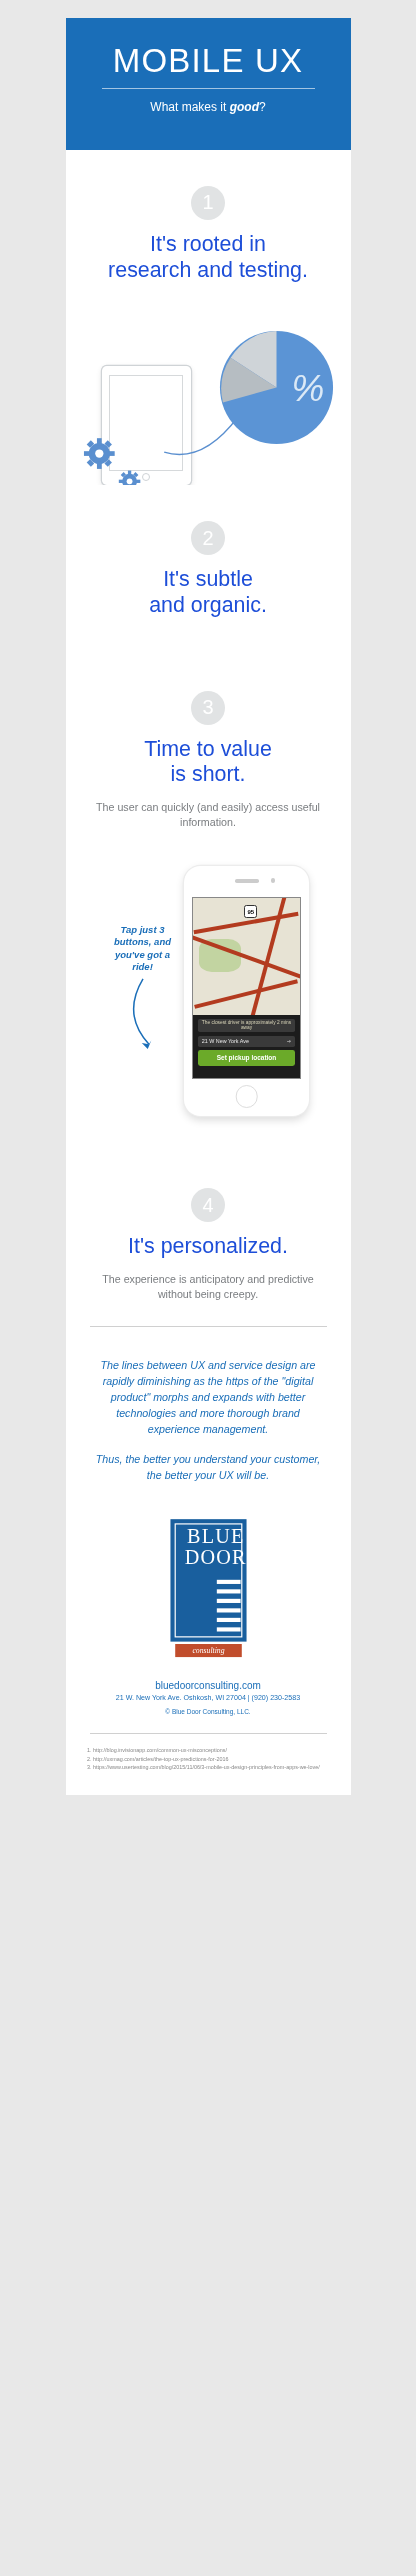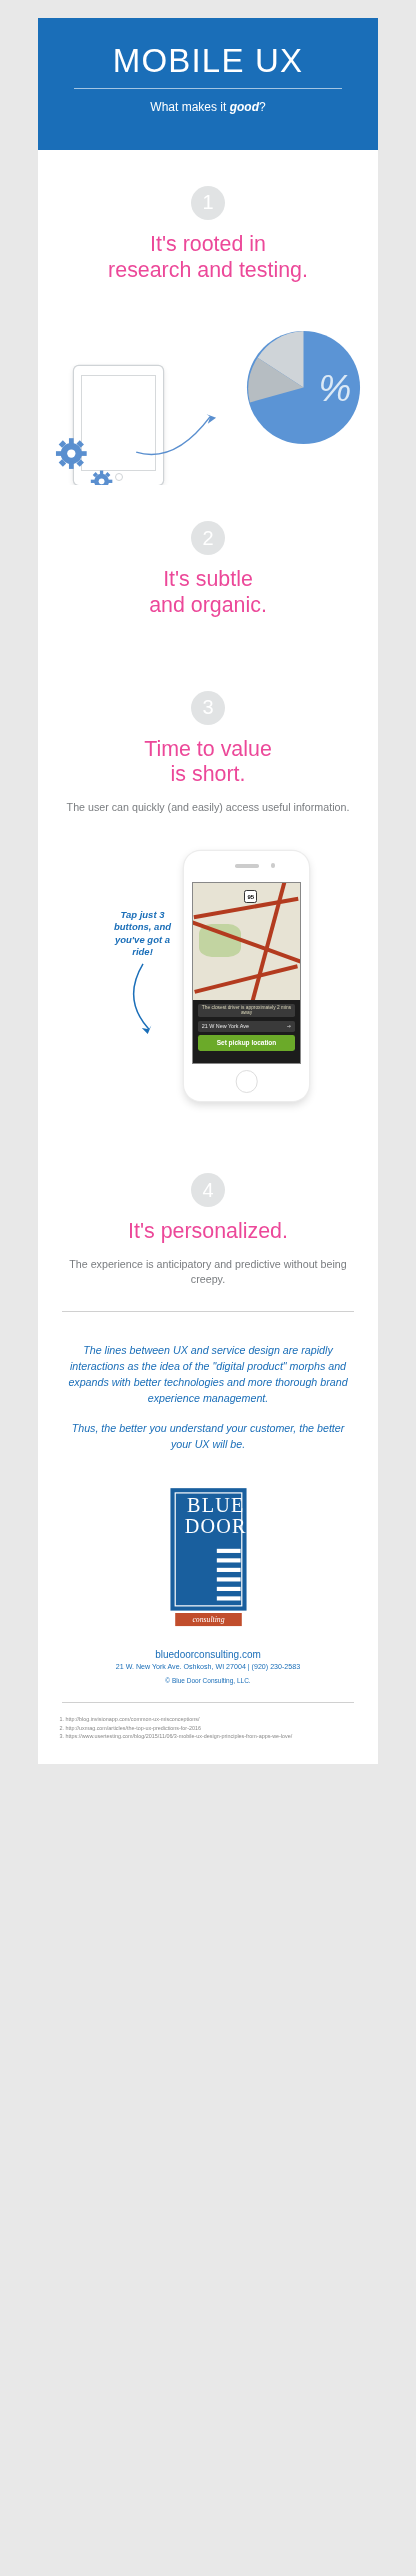--- a/index.html
+++ b/index.html
@@ -4,21 +4,21 @@
 <style>
   * { box-sizing: border-box; margin: 0; padding: 0; }
   body {
     width: 416px;
     background: #e8e8e8;
     font-family: "Helvetica Neue", Helvetica, Arial, sans-serif;
     display: flex;
     justify-content: center;
   }
   .page {
-    width: 340px;
+    width: 285px;
     background: #fff;
     margin: 18px 0;
   }
   .hero {
     background: #1a6eb8;
     padding: 24px 12px 36px;
     text-align: center;
     color: #fff;
   }
   .hero h1 {
@@ -46,21 +46,21 @@
     background: #e1e3e4;
     color: #fff;
     display: inline-flex;
     align-items: center;
     justify-content: center;
     font-size: 20px;
     font-weight: 400;
     margin-bottom: 12px;
   }
   .title {
-    color: #ec4899;
+    color: #1d4ed8;
     font-size: 21.4px;
     line-height: 1.2;
     font-weight: 300;
     margin-bottom: 12px;
   }
   .desc {
     color: #7a7d80;
     font-size: 10.7px;
     font-weight: 300;
     line-height: 1.4;
@@ -324,21 +324,21 @@
     <div class="numcircle">4</div>
     <div class="title">It's personalized.</div>
     <div class="desc">The experience is anticipatory and predictive without being creepy.</div>
   </div>
 
   <div class="divider-pad">
       <hr>
     </div>
 
   <div class="conclusion">
-    <p>The lines between UX and service design are rapidly interactions as the idea of the "digital product" morphs and expands with better technologies and more thorough brand experience management.</p>
+    <p>The lines between UX and service design are rapidly diminishing as the https of the "digital product" morphs and expands with better technologies and more thorough brand experience management.</p>
     <p>Thus, the better you understand your customer, the better your UX will be.</p>
   </div>
 
   <div class="logoarea">
     <svg class="bdlogo" viewBox="0 0 180 240">
       <rect x="26" y="0" width="128" height="206" fill="#195f9e"></rect>
       <rect x="34" y="8" width="112" height="190" fill="none" stroke="#fff" stroke-width="2"></rect>
       <text x="54" y="40" font-family="Georgia,serif" font-size="34" fill="#fff" letter-spacing="2">BLUE</text>
       <text x="50" y="76" font-family="Georgia,serif" font-size="34" fill="#fff" letter-spacing="2">DOOR</text>
       <rect x="104" y="102" width="40" height="7" fill="#fff"></rect>

